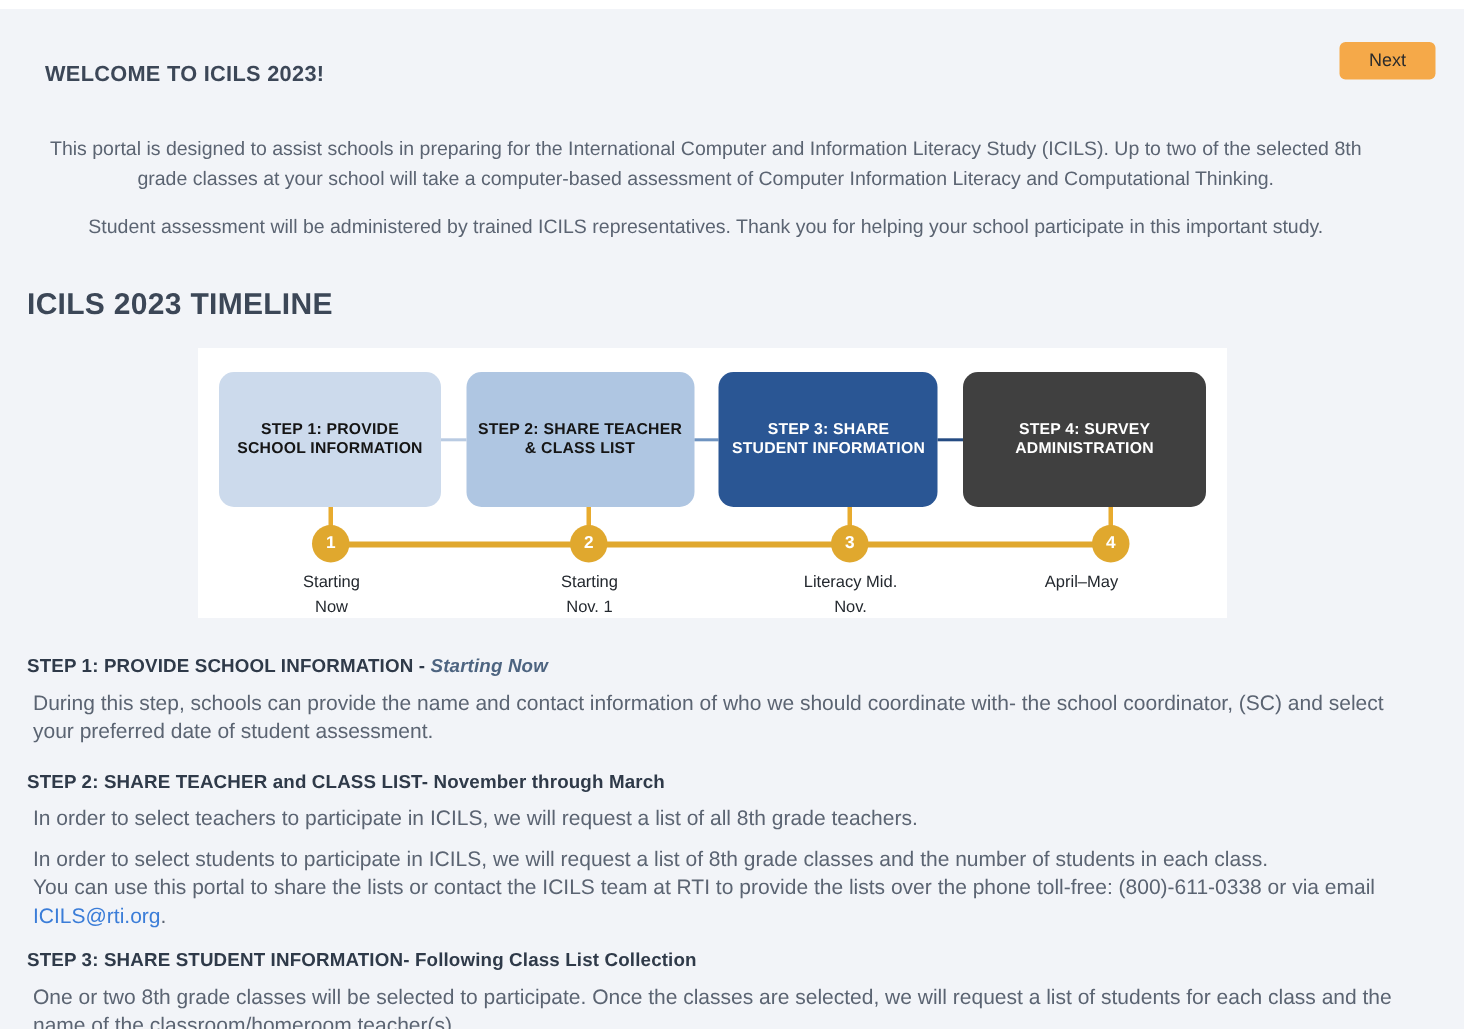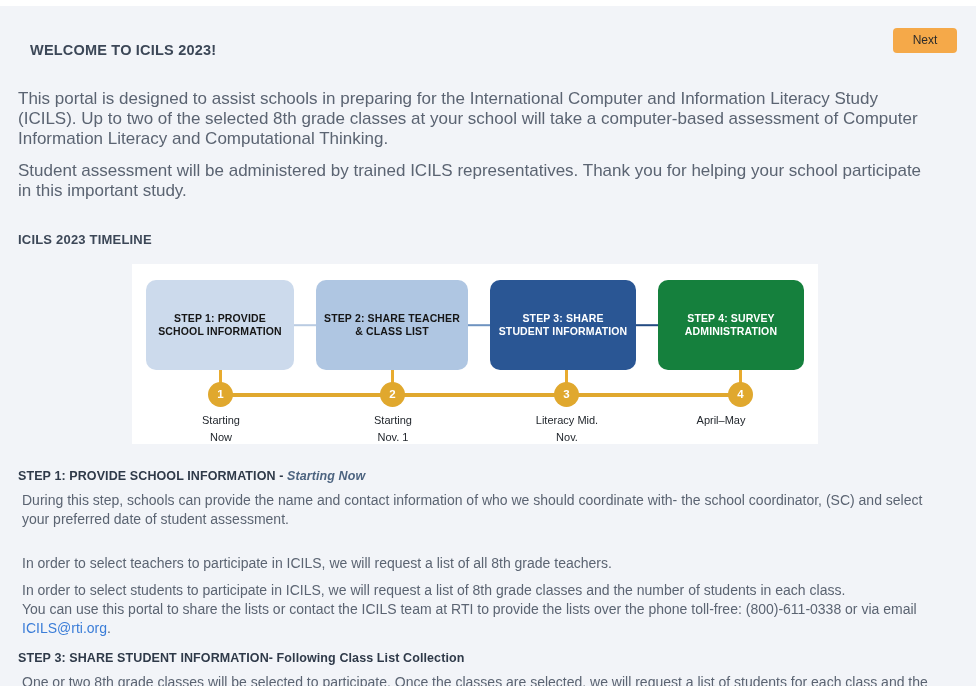--- a/index.html
+++ b/index.html
@@ -50,31 +50,32 @@
     margin: 12px;
     padding-top: 30px;
     font-size: 14.5px;
     font-weight: bold;
     letter-spacing: 0.2px;
     color: #3c4757;
   }
   .intro-p {
     margin: 0;
     padding-top: 19px;
-    font-size: 17px;
+    font-size: 13px;
     line-height: 20px;
     color: #5b6472;
     max-width: 905px;
+    text-align: center;
   }
   .intro-p.second { padding-top: 12px; }
 
   .timeline-title {
     margin: 0;
     padding-top: 31px;
-    font-size: 13px;
+    font-size: 20px;
     font-weight: bold;
     letter-spacing: 0.2px;
     color: #3c4757;
   }
   
   .timeline-card {
     position: relative;
     margin: 17px 0 0 114px;
     width: 686px;
     height: 180px;
@@ -102,21 +103,21 @@
     text-align: center;
     font-size: 10.5px;
     font-weight: bold;
     line-height: 13.5px;
     letter-spacing: 0.15px;
     padding: 4px 6px;
   }
   .tl-box-1 { width: 148px; background: #ccdaec; color: #151515; }
   .tl-box-2 { width: 152px; background: #afc6e2; color: #151515; }
   .tl-box-3 { width: 146px; background: #2a5694; color: #ffffff; }
-  .tl-box-4 { width: 146px; background: #15803d; color: #ffffff; }
+  .tl-box-4 { width: 162px; background: #404040; color: #ffffff; }
   .tl-gap { flex: 1 1 auto; position: relative; }
   .tl-gap::after {
     content: "";
     position: absolute;
     top: 50%;
     left: 0; right: 0;
     height: 1.6px;
     transform: translateY(-50%);
   }
   .tl-gap.g1::after { background: #b9cbe2; }
@@ -257,20 +258,21 @@
   <div class="steps">
 
     <div class="step-block">
       <p class="step-head"><span>STEP 1: PROVIDE SCHOOL INFORMATION</span><span> - </span><span class="head-italic">Starting Now</span></p>
       <p class="step-body">During this step, schools can provide the name and contact information of who we should coordinate with- the school coordinator, (SC) and select your preferred date of student assessment.</p>
     </div>
 
     <div class="step-gap"></div>
 
     <div class="step-block">
+      <p class="step-head"><span>STEP 2: SHARE TEACHER and CLASS LIST</span><span class="head-sub">- November through March</span></p>
       <p class="step-body">In order to select teachers to participate in ICILS, we will request a list of all 8th grade teachers.</p>
       <p class="step-body"><span>In order to select students to participate in ICILS, we will request a list of 8th grade classes and the number of students in each class.</span><br><span>You can use this portal to share the lists or contact the ICILS team at RTI to provide the lists over the phone toll-free: (800)-611-0338 or via email </span><a class="mail-link" href="#">ICILS@rti.org</a><span>.</span></p>
     </div>
 
     <div class="step-gap-sm"></div>
 
     <div class="step-block">
       <p class="step-head"><span>STEP 3: SHARE STUDENT INFORMATION</span><span class="head-sub">- Following Class List Collection</span></p>
       <p class="step-body">One or two 8th grade classes will be selected to participate. Once the classes are selected, we will request a list of students for each class and the name of the classroom/homeroom teacher(s).</p>
     </div>

